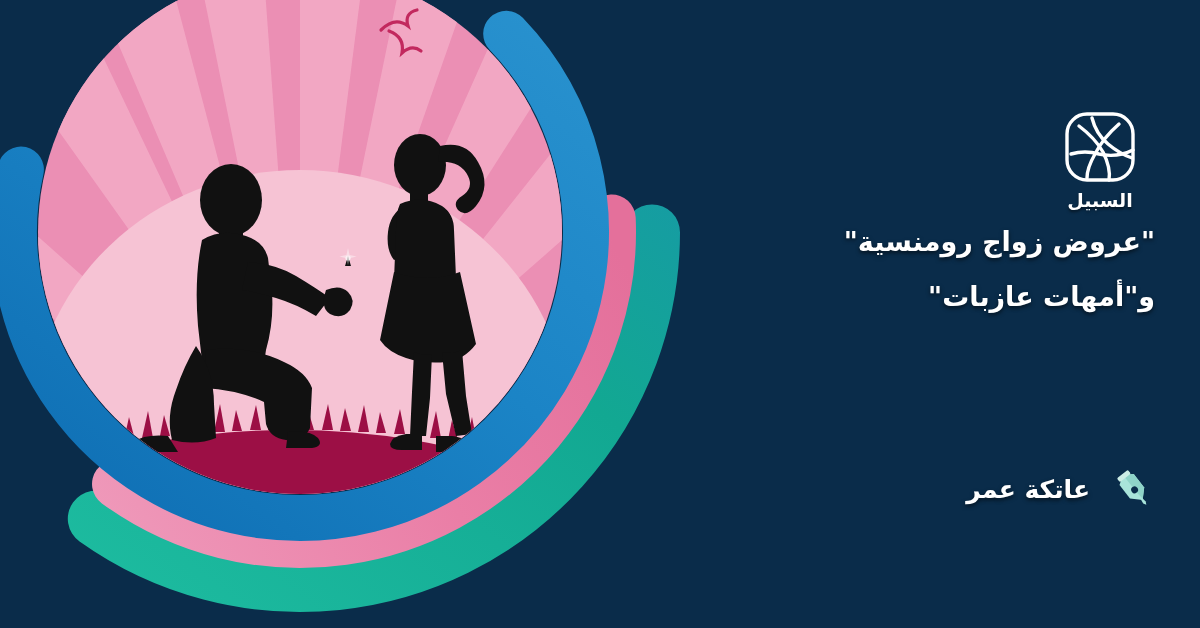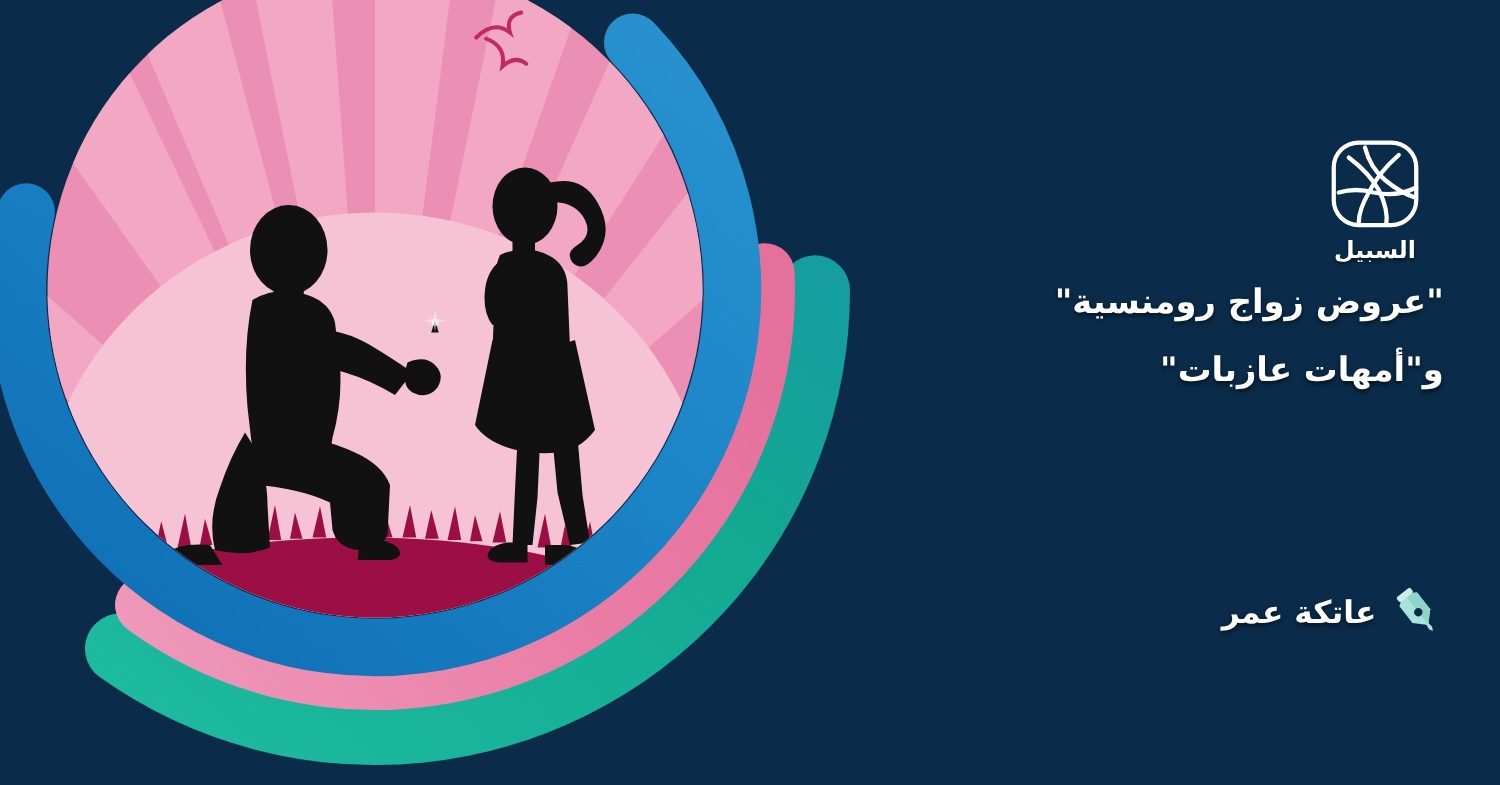--- a/index.html
+++ b/index.html
@@ -76,21 +76,21 @@
   .hl-line:last-child { margin-bottom: 0; }
 
   #byline {
     position: absolute;
     top: 468px;
     right: 0;
     display: flex;
     flex-direction: row;
     align-items: center;
     justify-content: flex-start;
-    gap: 12px;
+    gap: 23px;
   }
   #byline-name {
     color: #ffffff;
     font-size: 25px;
     font-weight: bold;
     text-shadow: 0 2px 4px rgba(0,0,0,.6);
     white-space: nowrap;
   }
   #pen-icon { display: block; flex: 0 0 auto; }
 </style>

